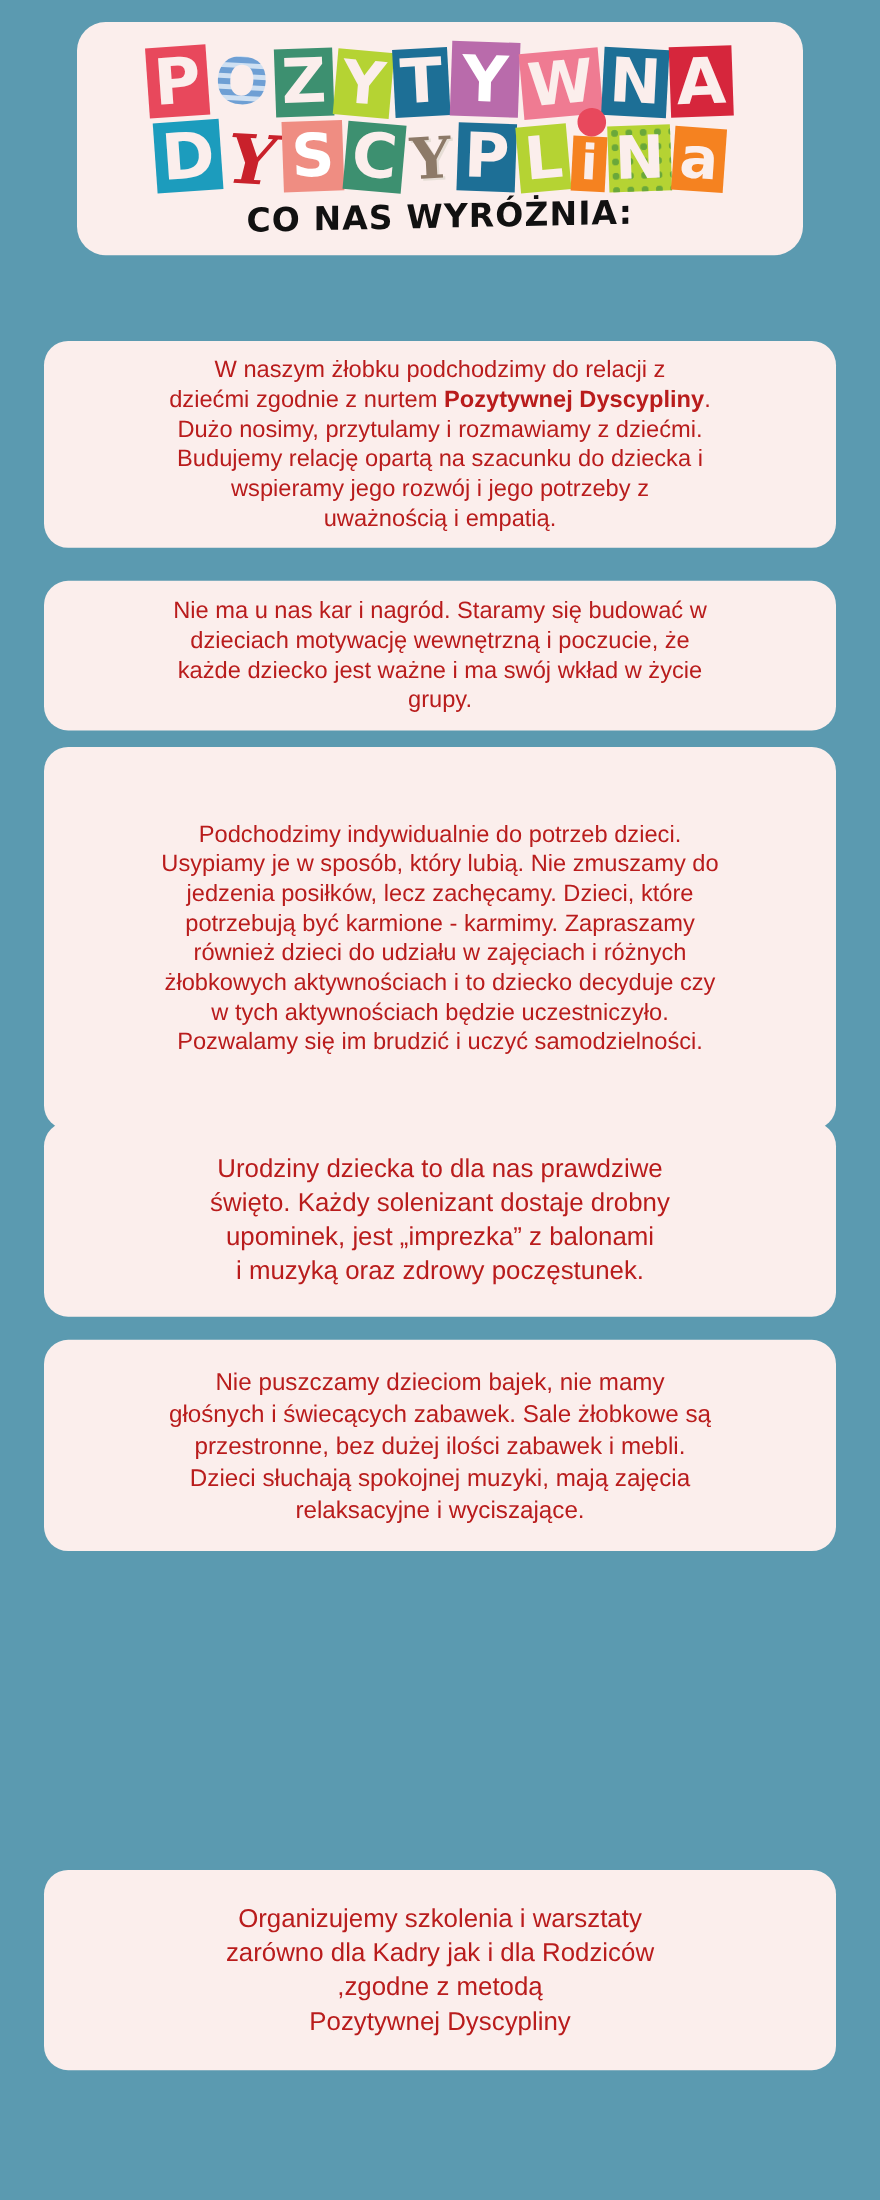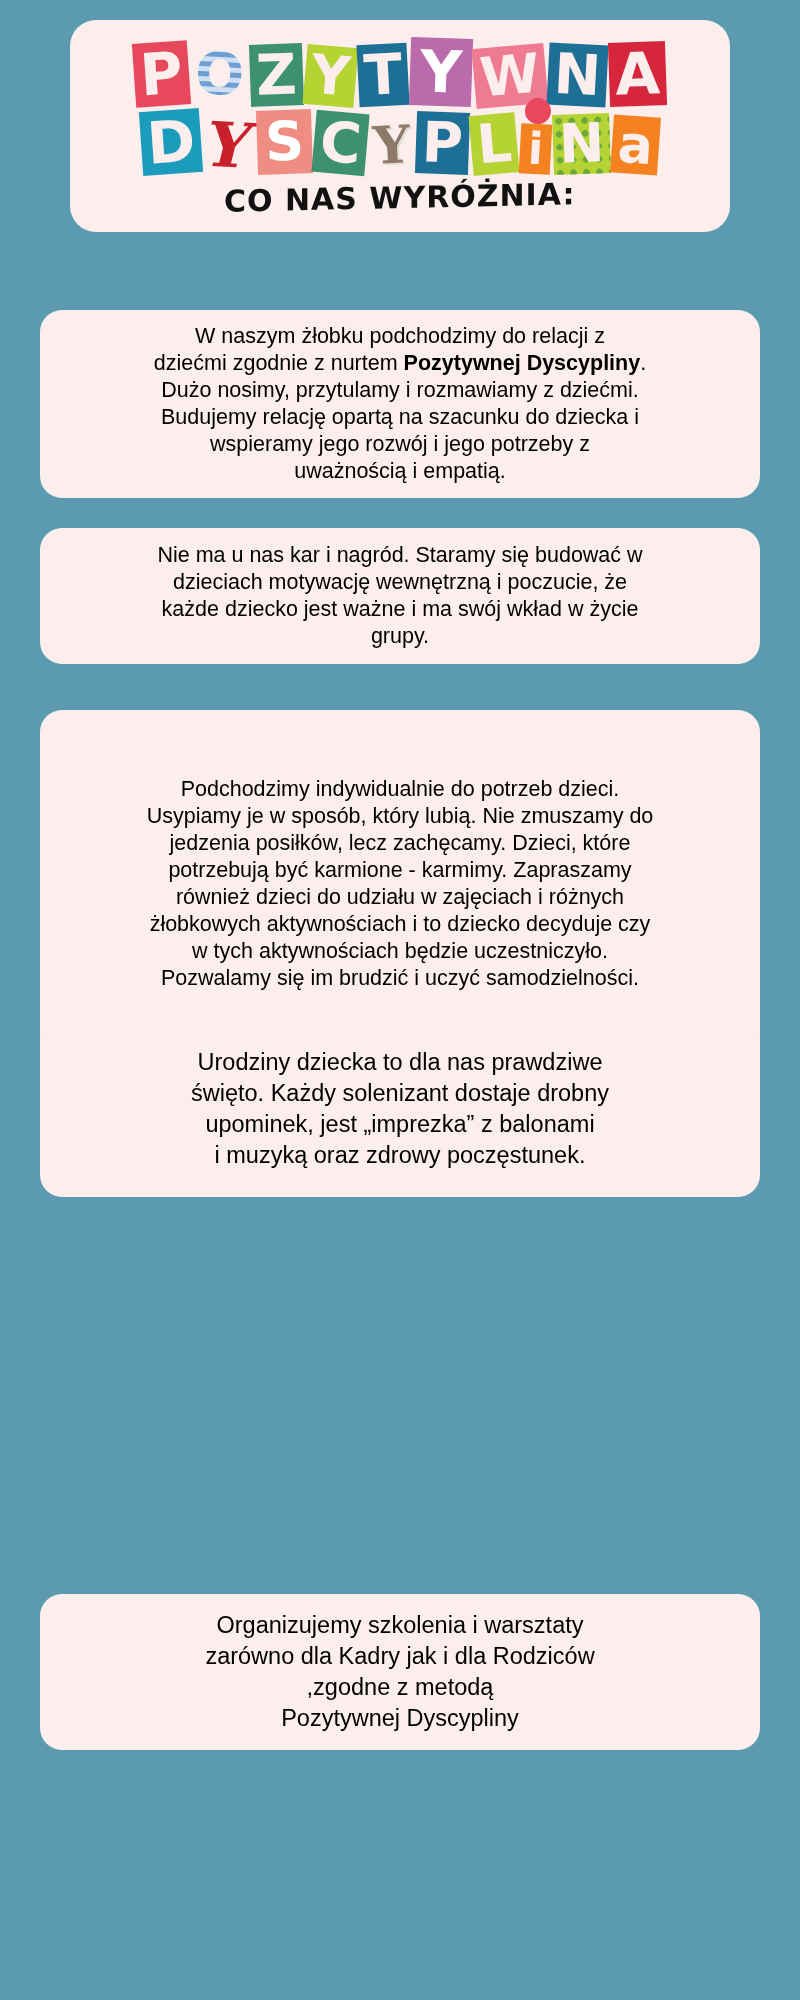--- a/index.html
+++ b/index.html
@@ -88,32 +88,32 @@
     justify-content: center;
     padding: 10px 18px;
   }
   .card p {
     margin: 16px;
     width: 100%;
     text-align: center;
     font-family: "Liberation Sans", sans-serif;
     font-size: 21.5px;
     line-height: 27px;
-    color: #000000;
+    color: #b91c1c;
     white-space: pre-line;
   }
   .card p b { font-weight: 700; }
 
   .c1 { top: 310px;  height: 188px; }
   .c2 { top: 528px;  height: 136px; }
-  .c3 { top: 710px;  height: 348px; }
+  .c3 { top: 679px;  height: 348px; }
   .c4 { top: 1020px; height: 177px; justify-content: flex-end; }
   .c5 { top: 1218px; height: 192px; }
   .c6 { top: 1440px; height: 188px; }
-  .c7 { top: 1594px; height: 156px; }
+  .c7 { top: 1700px; height: 182px; }
 
   .c4 p, .c7 p { font-size: 23.5px; line-height: 31px; }
   .c5 p, .c6 p { font-size: 22px; line-height: 29px; }
 </style>
 </head>
 <body>
 
 <div class="page">
 
   <div class="header-card">
@@ -172,20 +172,27 @@
 Pozwalamy się im brudzić i uczyć samodzielności.</p>
   </div>
 
   <div class="card c4">
     <p>Urodziny dziecka to dla nas prawdziwe
 święto. Każdy solenizant dostaje drobny
 upominek, jest „imprezka” z balonami
 i muzyką oraz zdrowy poczęstunek.</p>
   </div>
 
+  <div class="card c5">
+    <p>Nie puszczamy dzieciom bajek, nie mamy
+głośnych i świecących zabawek. Sale żłobkowe są
+przestronne, bez dużej ilości zabawek i mebli.
+Dzieci słuchają spokojnej muzyki, mają zajęcia
+relaksacyjne i wyciszające.</p>
+  </div>
 
 
   <div class="card c7">
     <p>Organizujemy szkolenia i warsztaty
 zarówno dla Kadry jak i dla Rodziców
 ,zgodne z metodą
 Pozytywnej Dyscypliny</p>
   </div>
 
 </div>

